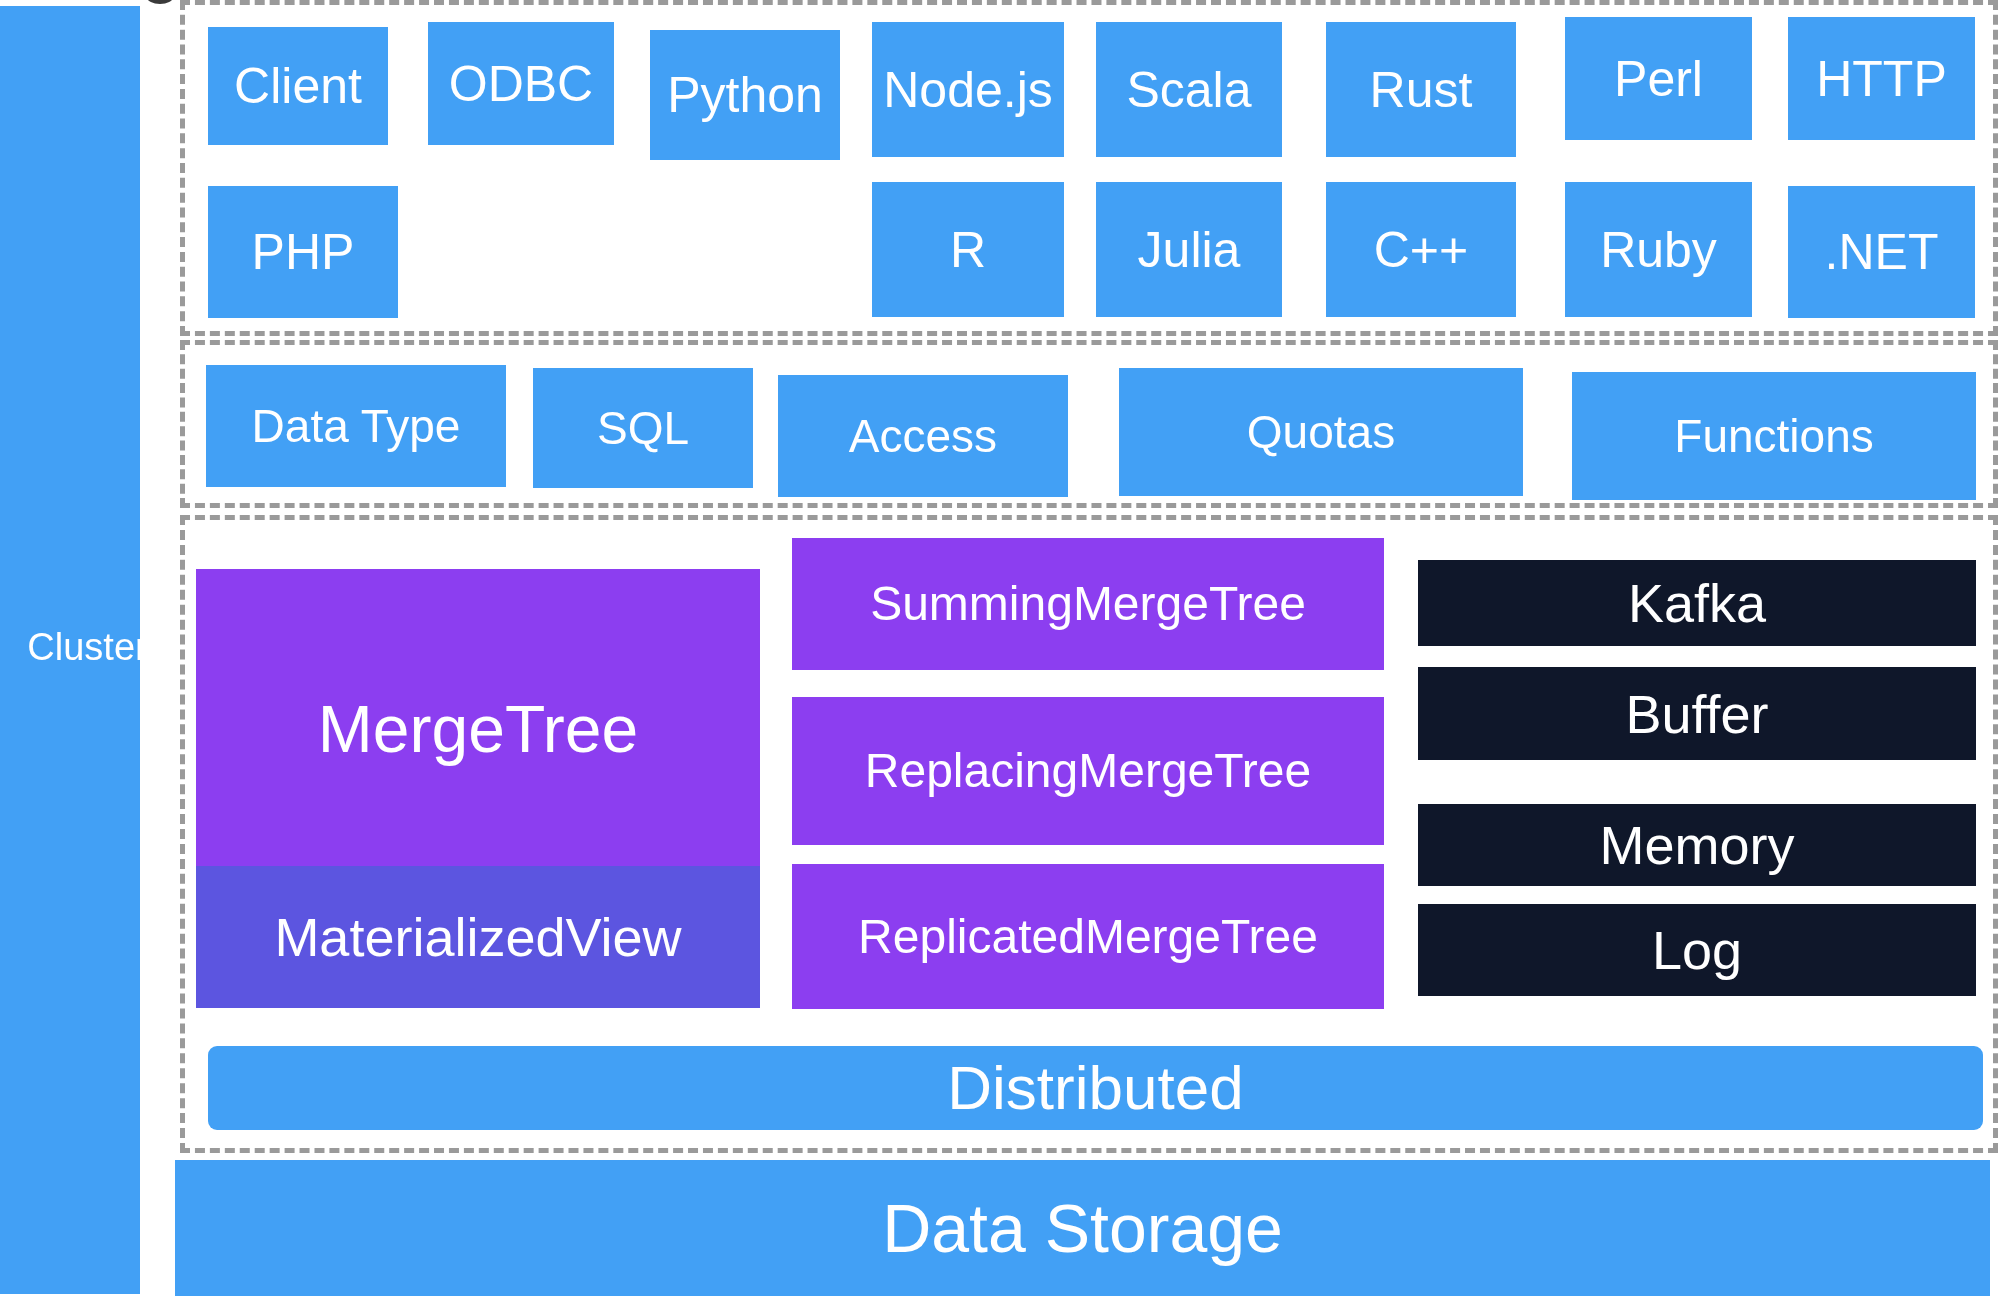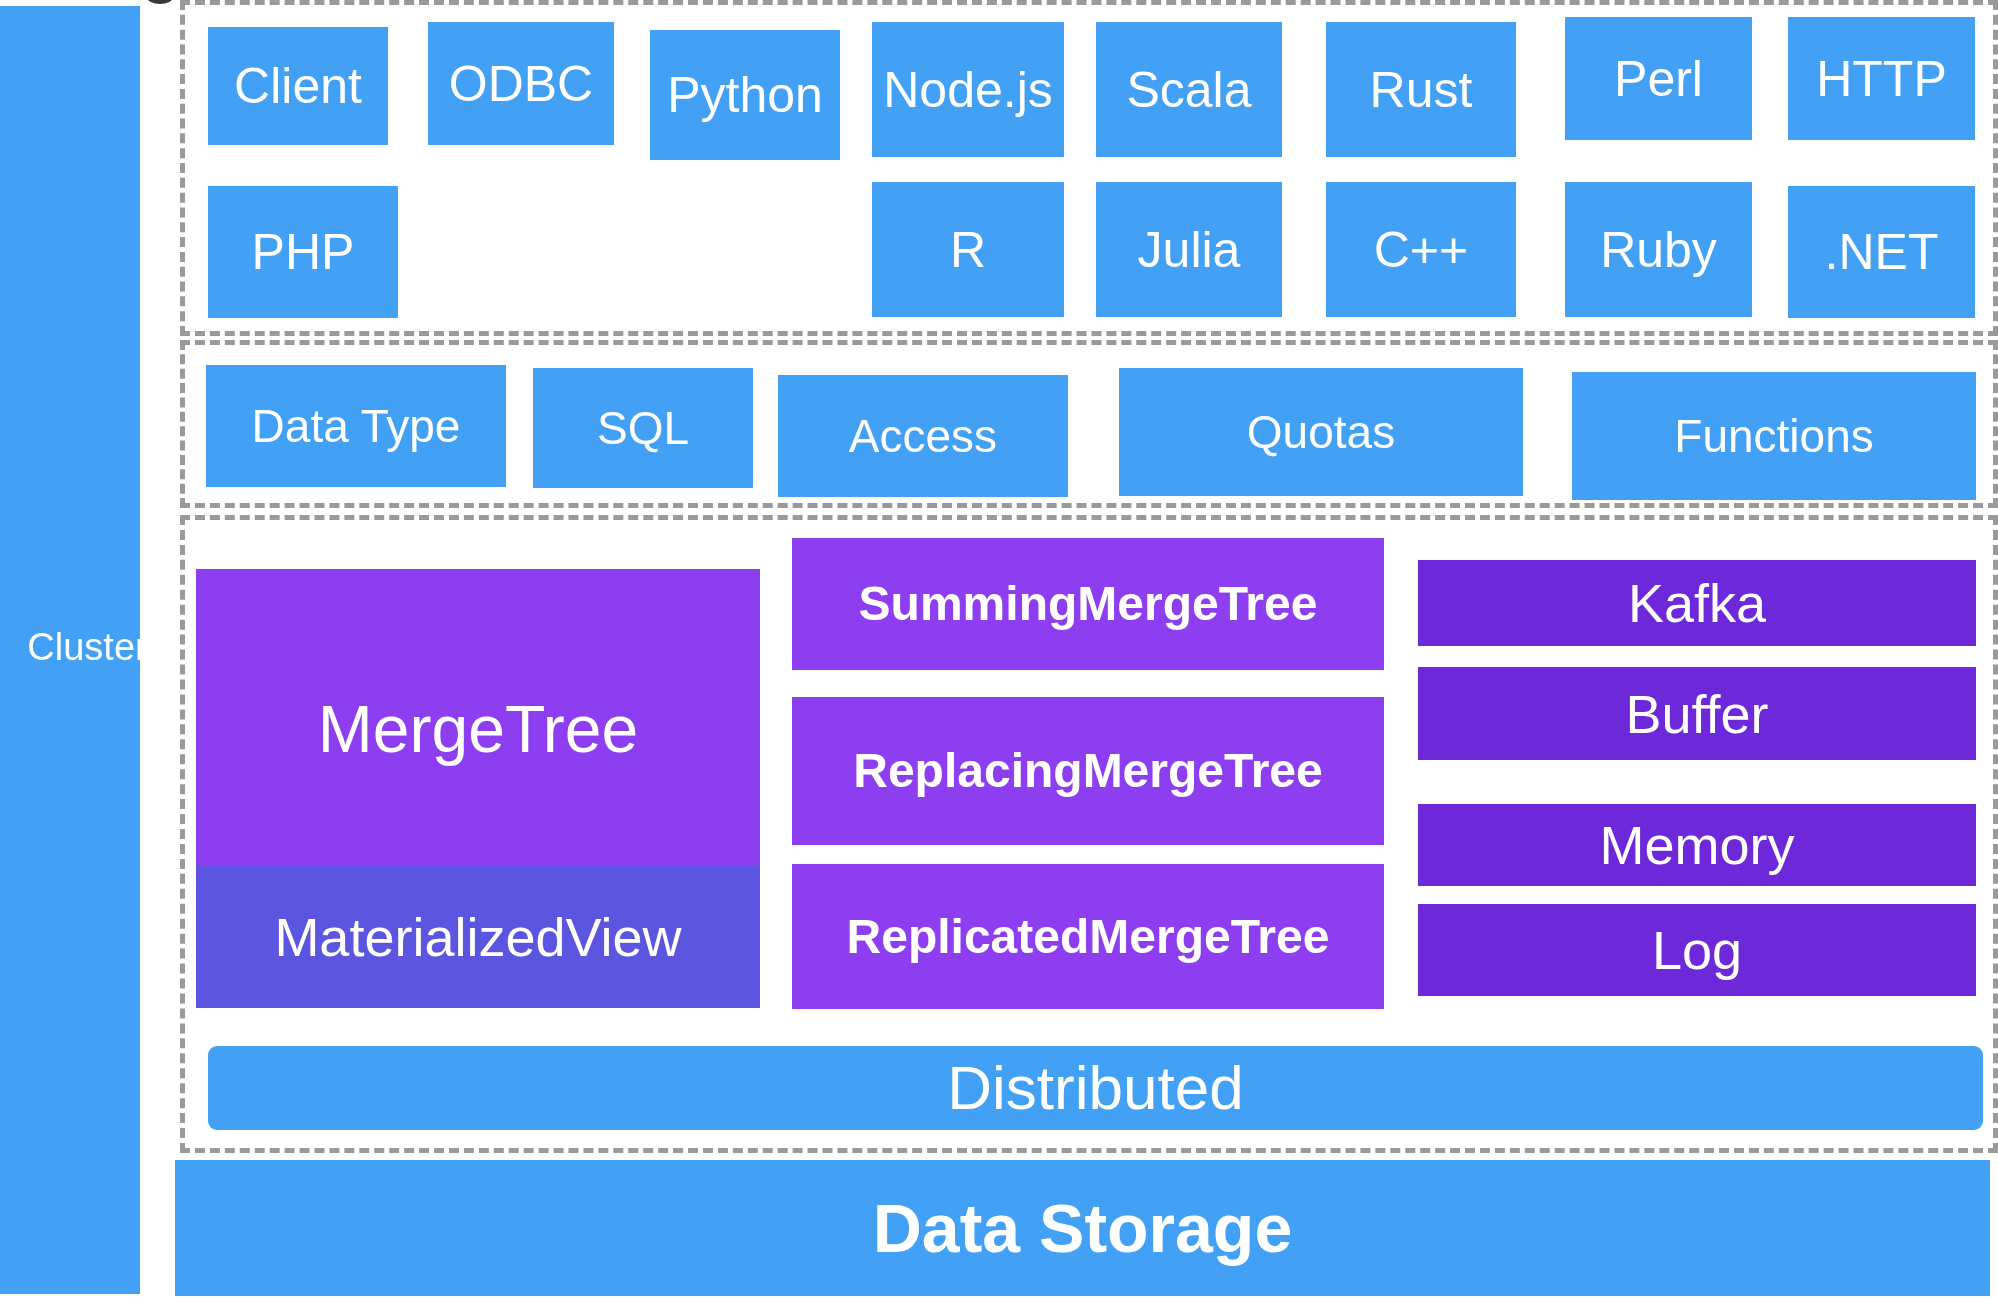--- a/index.html
+++ b/index.html
@@ -26,21 +26,21 @@
     justify-content: center;
     color: #ffffff;
     font-weight: 400;
     line-height: 1;
     white-space: nowrap;
     box-sizing: border-box;
   }
   .blue   { background: #42a0f5; }
   .purple { background: #8c3ef0; }
   .indigo { background: #5c55e0; }
-  .orchid { background: #6d28d9; }
+  .orchid { background: #0f172a; }
 
   
   .dashed {
     position: absolute;
     border: 5px dashed #9a9a9a;
     box-sizing: border-box;
     background: transparent;
     pointer-events: none;
   }
 
@@ -73,21 +73,21 @@
     width: 26px;
     height: 13px;
     background: #3a3a3a;
     border-radius: 50%;
   }
 
   
   .fs-iface   { font-size: 50px; }
   .fs-feature { font-size: 46px; }
   .fs-big     { font-size: 66px; margin-top: 36px; }
-  .fs-mid     { font-size: 48px; font-weight: bold; }
+  .fs-mid     { font-size: 48px; }
   .fs-eng     { font-size: 54px; }
   .fs-bottom  { font-size: 62px; border-radius: 9px; }
   .fs-storage { font-size: 68px; }
 </style>
 </head>
 <body>
 
 <div id="stage">
 
   <div id="top-artifact"></div>
@@ -130,15 +130,15 @@
   <div class="box purple fs-mid" style="left:792px; top:697px; width:592px; height:148px;">ReplacingMergeTree</div>
   <div class="box purple fs-mid" style="left:792px; top:864px; width:592px; height:145px;">ReplicatedMergeTree</div>
 
   <div class="box orchid fs-eng" style="left:1418px; top:560px; width:558px; height:86px;">Kafka</div>
   <div class="box orchid fs-eng" style="left:1418px; top:667px; width:558px; height:93px;">Buffer</div>
   <div class="box orchid fs-eng" style="left:1418px; top:804px; width:558px; height:82px;">Memory</div>
   <div class="box orchid fs-eng" style="left:1418px; top:904px; width:558px; height:92px;">Log</div>
 
   <div class="box blue fs-bottom" style="left:208px; top:1046px; width:1775px; height:84px;">Distributed</div>
 
-  <div class="box blue fs-storage" style="left:175px; top:1160px; width:1815px; height:136px;font-weight:bold;">Data Storage</div>
+  <div class="box blue fs-storage" style="left:175px; top:1160px; width:1815px; height:136px;">Data Storage</div>
 
 </div>
 
 </body></html>

